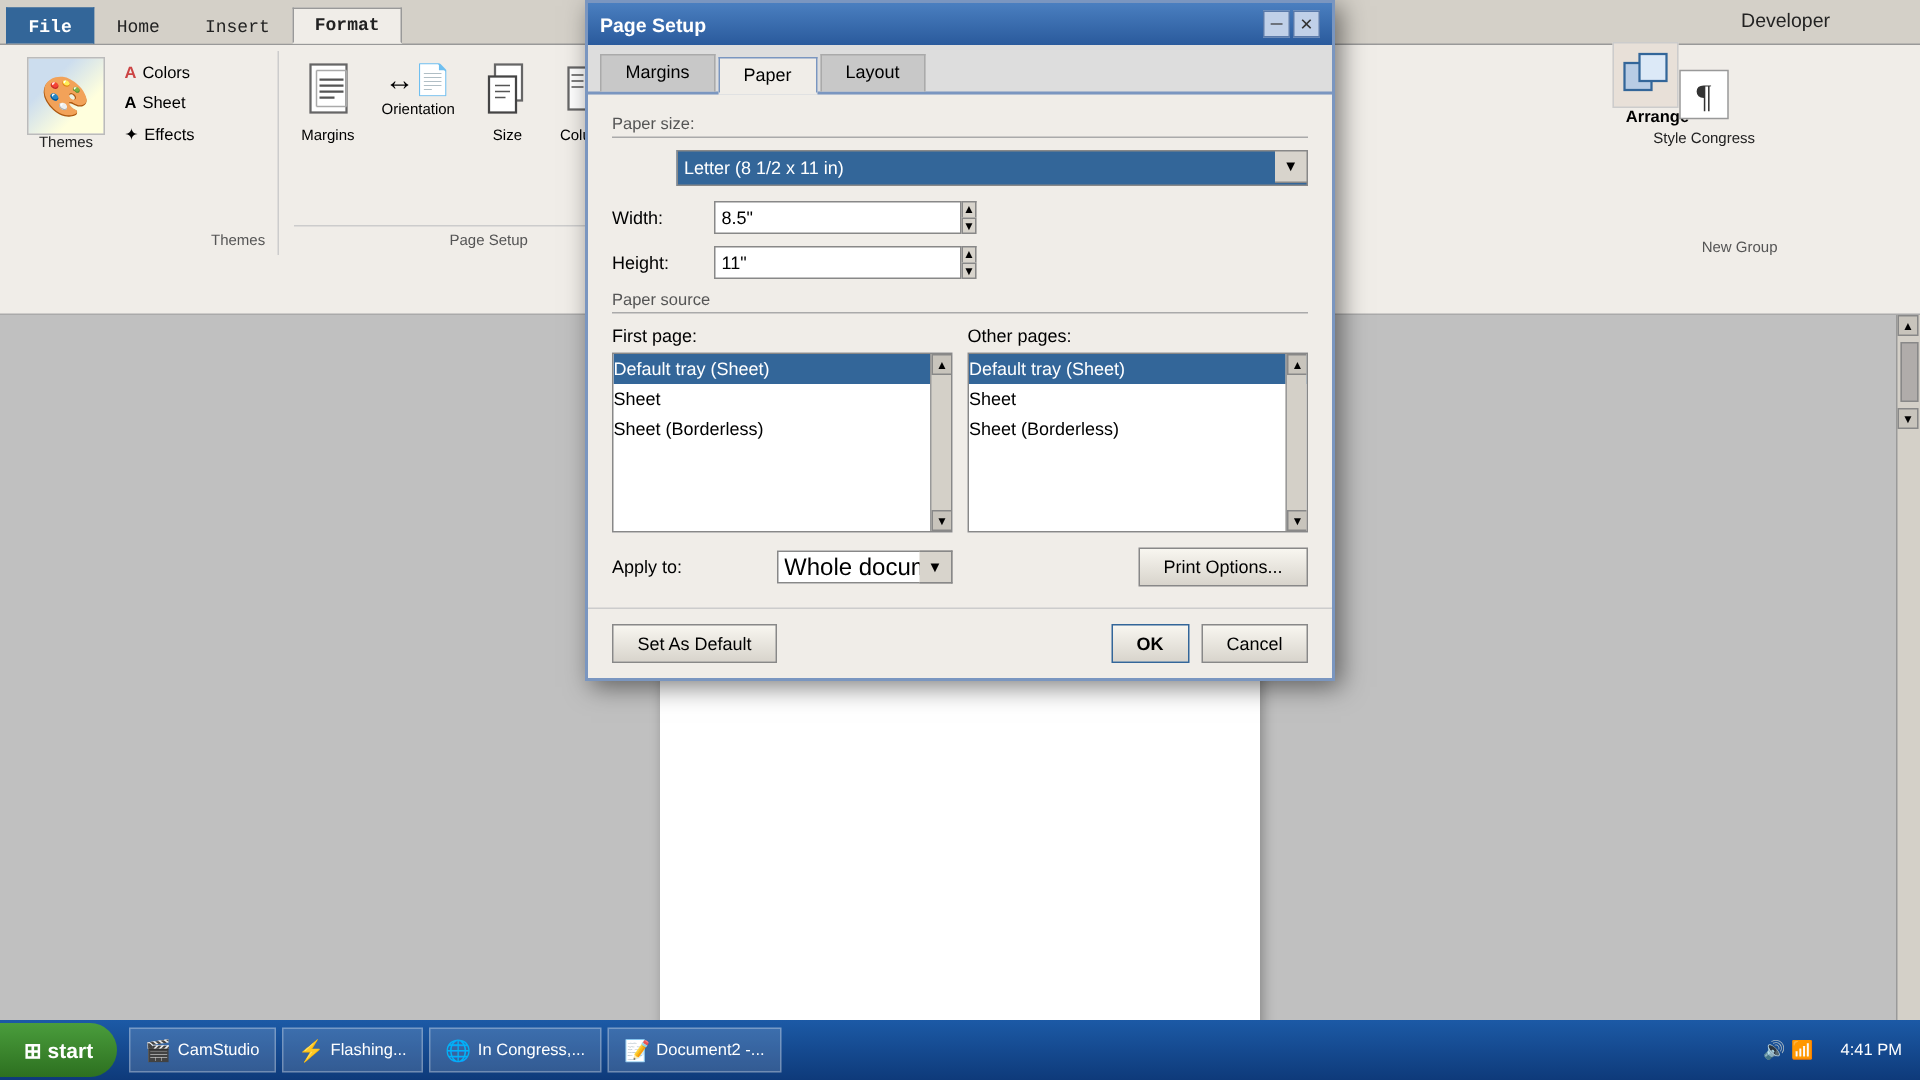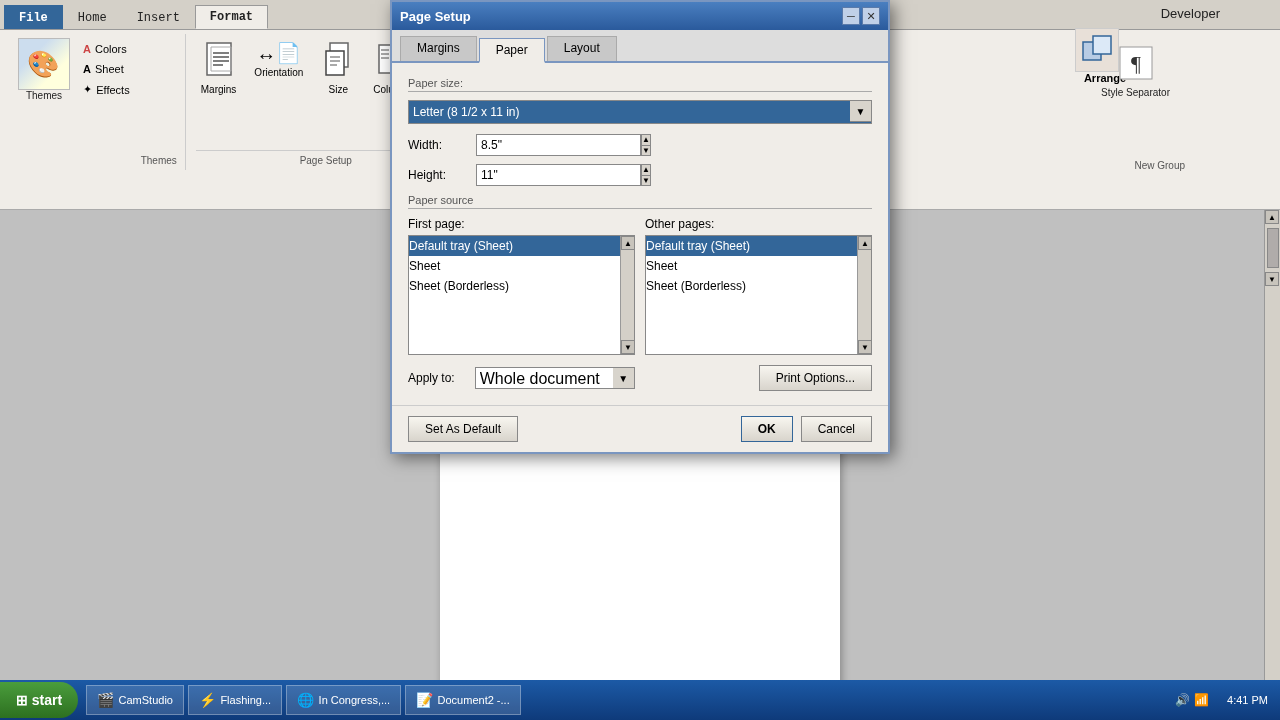--- a/index.html
+++ b/index.html
@@ -405,20 +405,21 @@
     .select-wrapper select {
       flex: 1;
       height: 22px;
       font-size: 12px;
       border: 1px solid #888;
       background: white;
       padding: 0 4px;
       appearance: none;
       -webkit-appearance: none;
       cursor: pointer;
+      margin-left: 43px;
     }
     .select-arrow {
       position: absolute;
       right: 0;
       top: 0;
       width: 22px;
       height: 22px;
       background: #d8d4cc;
       border: 1px solid #888;
       border-left: none;
@@ -701,21 +702,21 @@
     <div class="arrange-label">Arrange</div>
   </div>
 
   <div class="style-sep-group">
     <div class="style-sep-icon">
       <svg width="44" height="44" viewBox="0 0 44 44">
         <rect x="6" y="6" width="32" height="32" fill="white" stroke="#999" stroke-width="1"></rect>
         <text x="22" y="30" font-size="22" text-anchor="middle" fill="#333" font-family="serif">¶</text>
       </svg>
     </div>
-    <div class="style-sep-label">Style Separator</div>
+    <div class="style-sep-label">Style Congress</div>
   </div>
   <div class="new-group-label">New Group</div>
 </div>
 
 <div class="document-area">
   <div class="doc-page"></div>
 </div>
 
 <div class="right-scrollbar">
   <div class="vs-up">▲</div>

